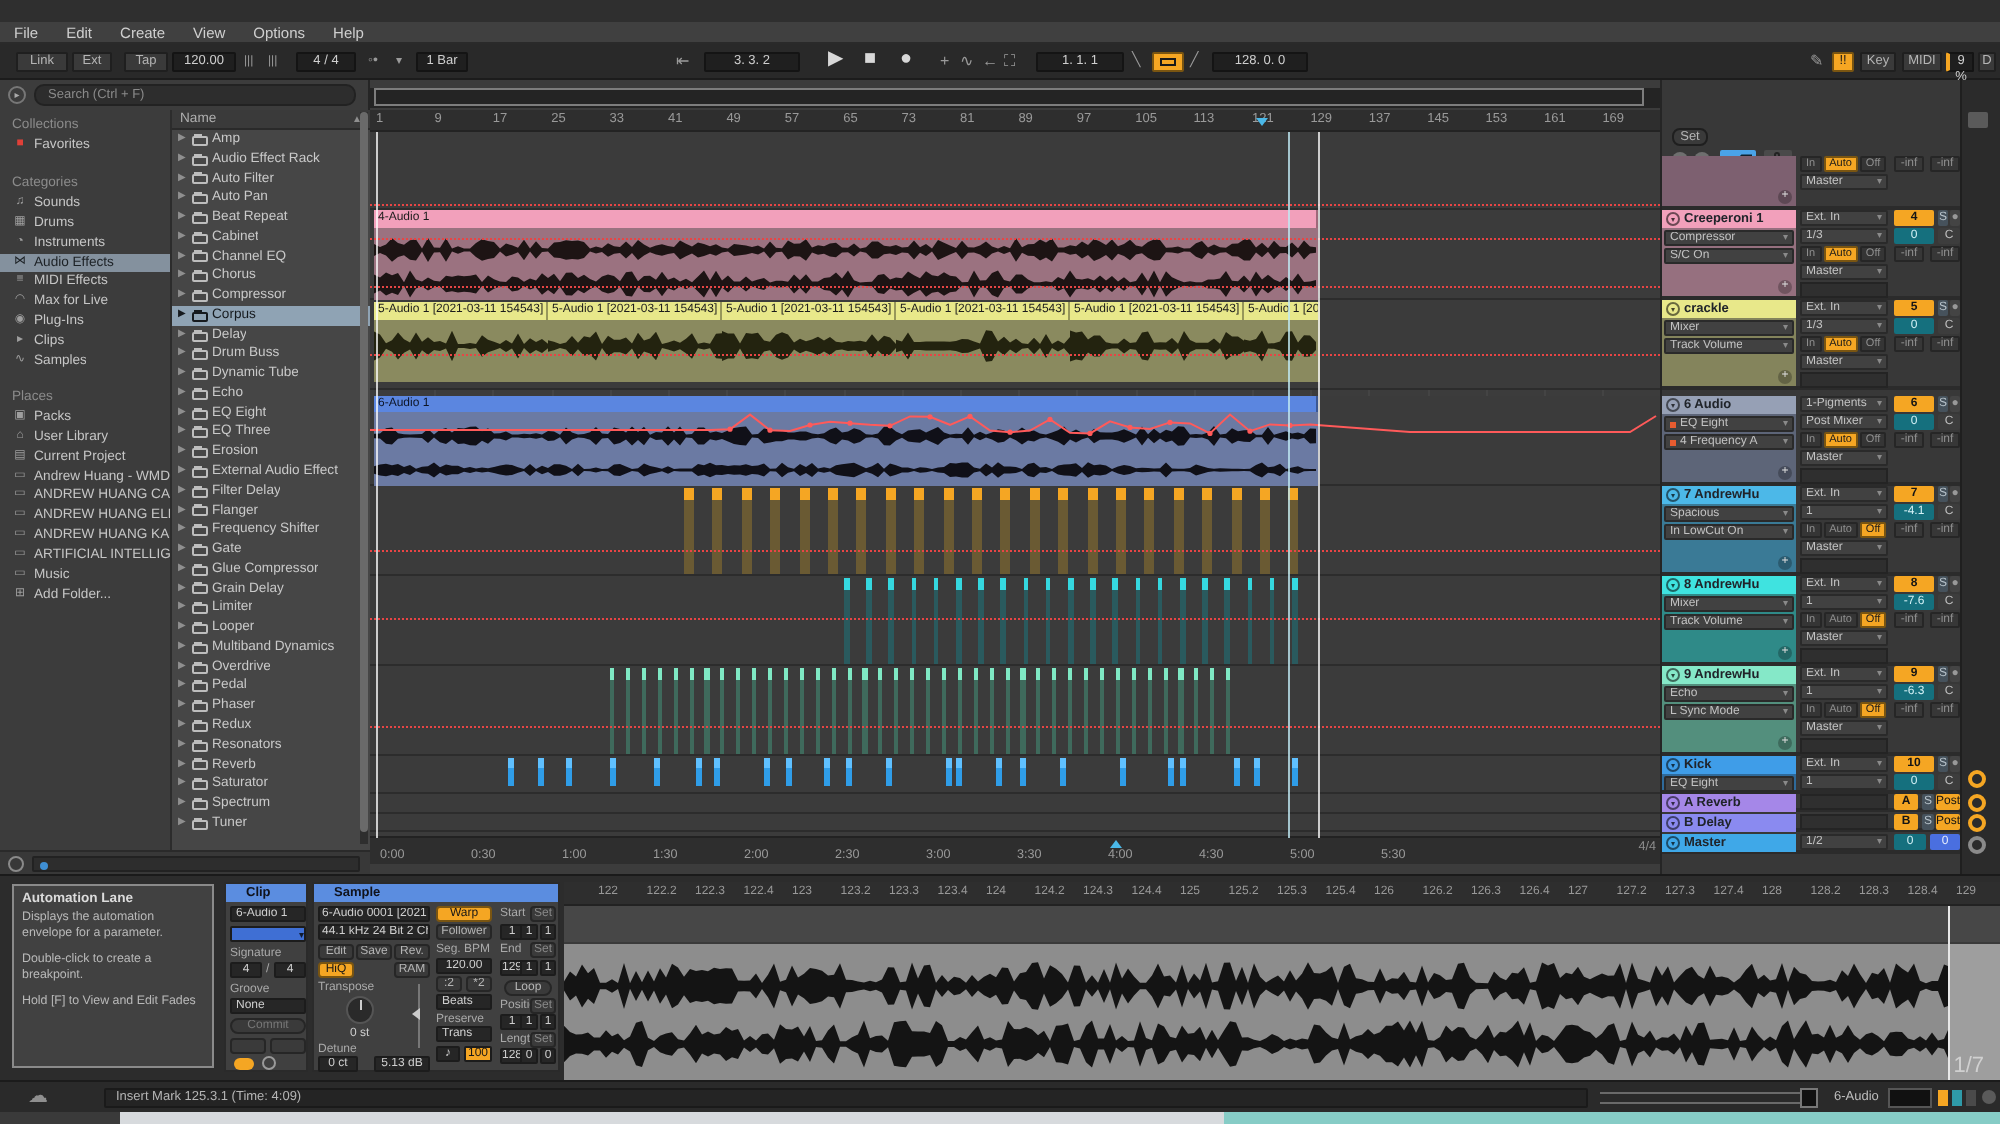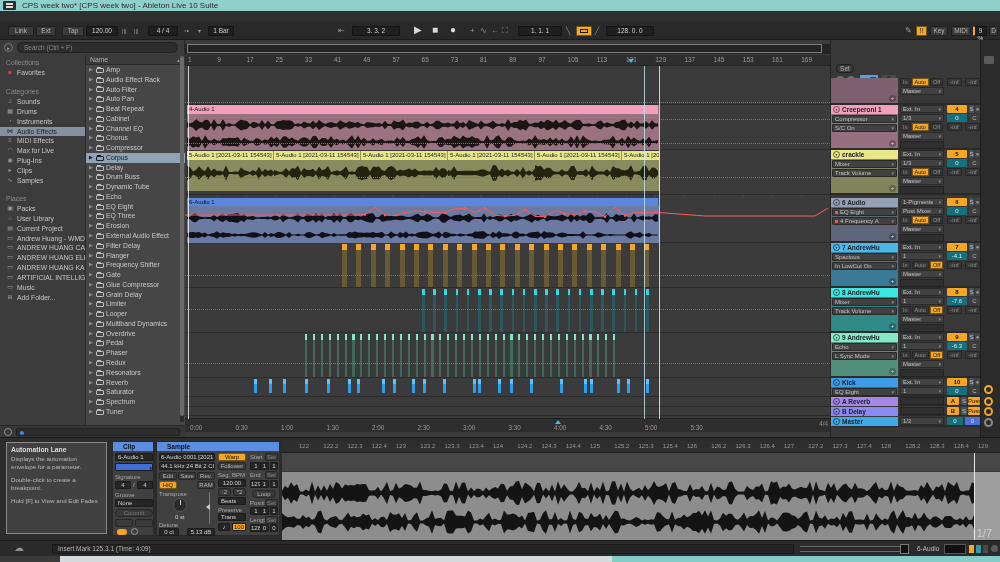--- a/index.html
+++ b/index.html
@@ -97,28 +97,22 @@
   
   #statusbar{left:0;top:540px;width:1000px;height:16px;background:#2a2a2a;border-top:1px solid #1b1b1b;}
   #statusfield{position:absolute;left:52px;top:3px;width:742px;height:10px;background:#242424;border:1px solid #1a1a1a;color:#b5b5b5;font-size:6.5px;line-height:8px;padding-left:5px;border-radius:1px;}
   #bottomstrip{left:0;top:556px;width:1000px;height:6px;background:#3a3a3a;}
 </style>
 </head>
 <body>
 
 <div id="app">
 
-  <div class="abs" id="titlebar">
-    <span class="abs" style="left:3px;top:1px;width:13px;height:9px;background:#2e2e2e;border-radius:1px;">
-        <span style="position:absolute;left:3px;top:2px;width:7px;height:2px;background:#dcdcdc;"></span>
-        <span style="position:absolute;left:3px;top:5px;width:7px;height:2px;background:#dcdcdc;"></span>
-      </span>
-    <span class="abs nowrap" style="left:22px;width:500px;">CPS week two* [CPS week two] - Ableton Live 10 Suite</span>
-  </div>
 
+  <div class="abs" id="menubar"><span class="menu-item">File</span><span class="menu-item">Edit</span><span class="menu-item">Create</span><span class="menu-item">View</span><span class="menu-item">Options</span><span class="menu-item">Help</span></div>
 
   <div class="abs" id="transport">
     <span class="tbtn" style="left:8px;width:26px;">Link</span>
     <span class="tbtn" style="left:36px;width:20px;">Ext</span>
     <span class="tbtn" style="left:62px;width:22px;">Tap</span>
     <span class="tval" style="left:86px;width:32px;">120.00</span>
     <span class="tico" style="left:122px;font-size:6px;">|||</span>
     <span class="tico" style="left:134px;font-size:6px;">|||</span>
     <span class="tval" style="left:148px;width:30px;">4 / 4</span>
     <span class="tico" style="left:184px;font-size:7px;">◦•</span>

